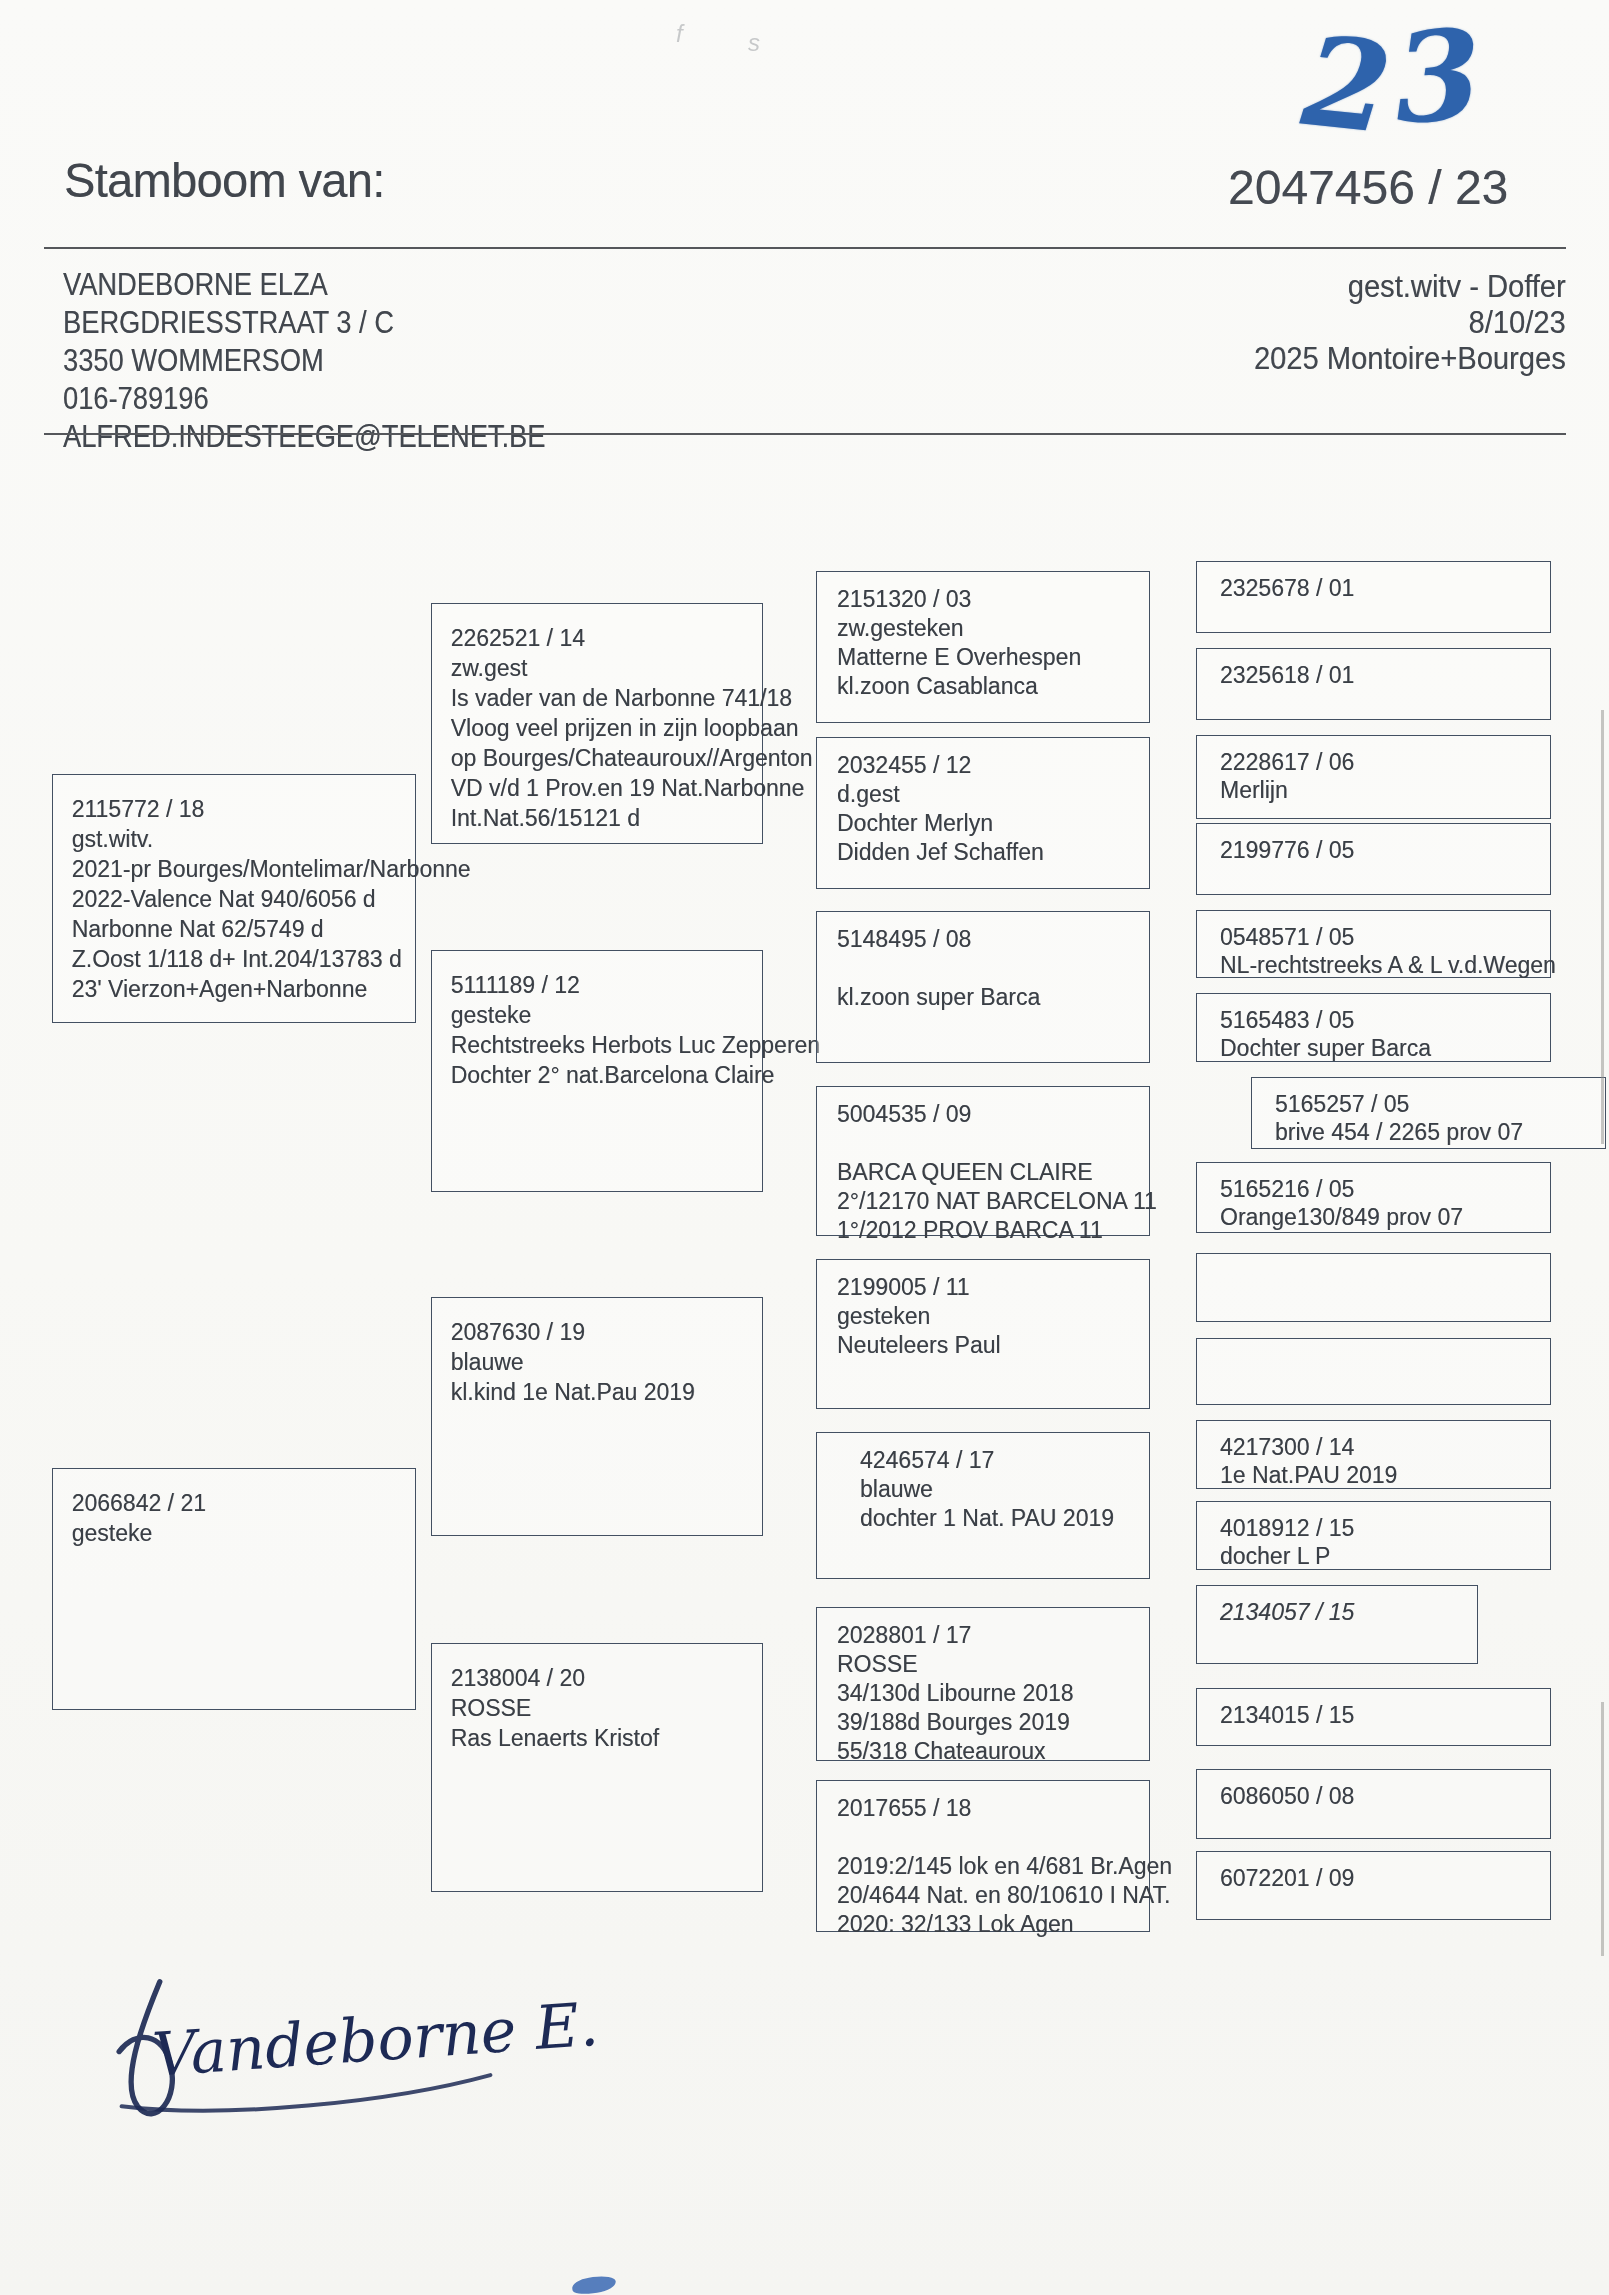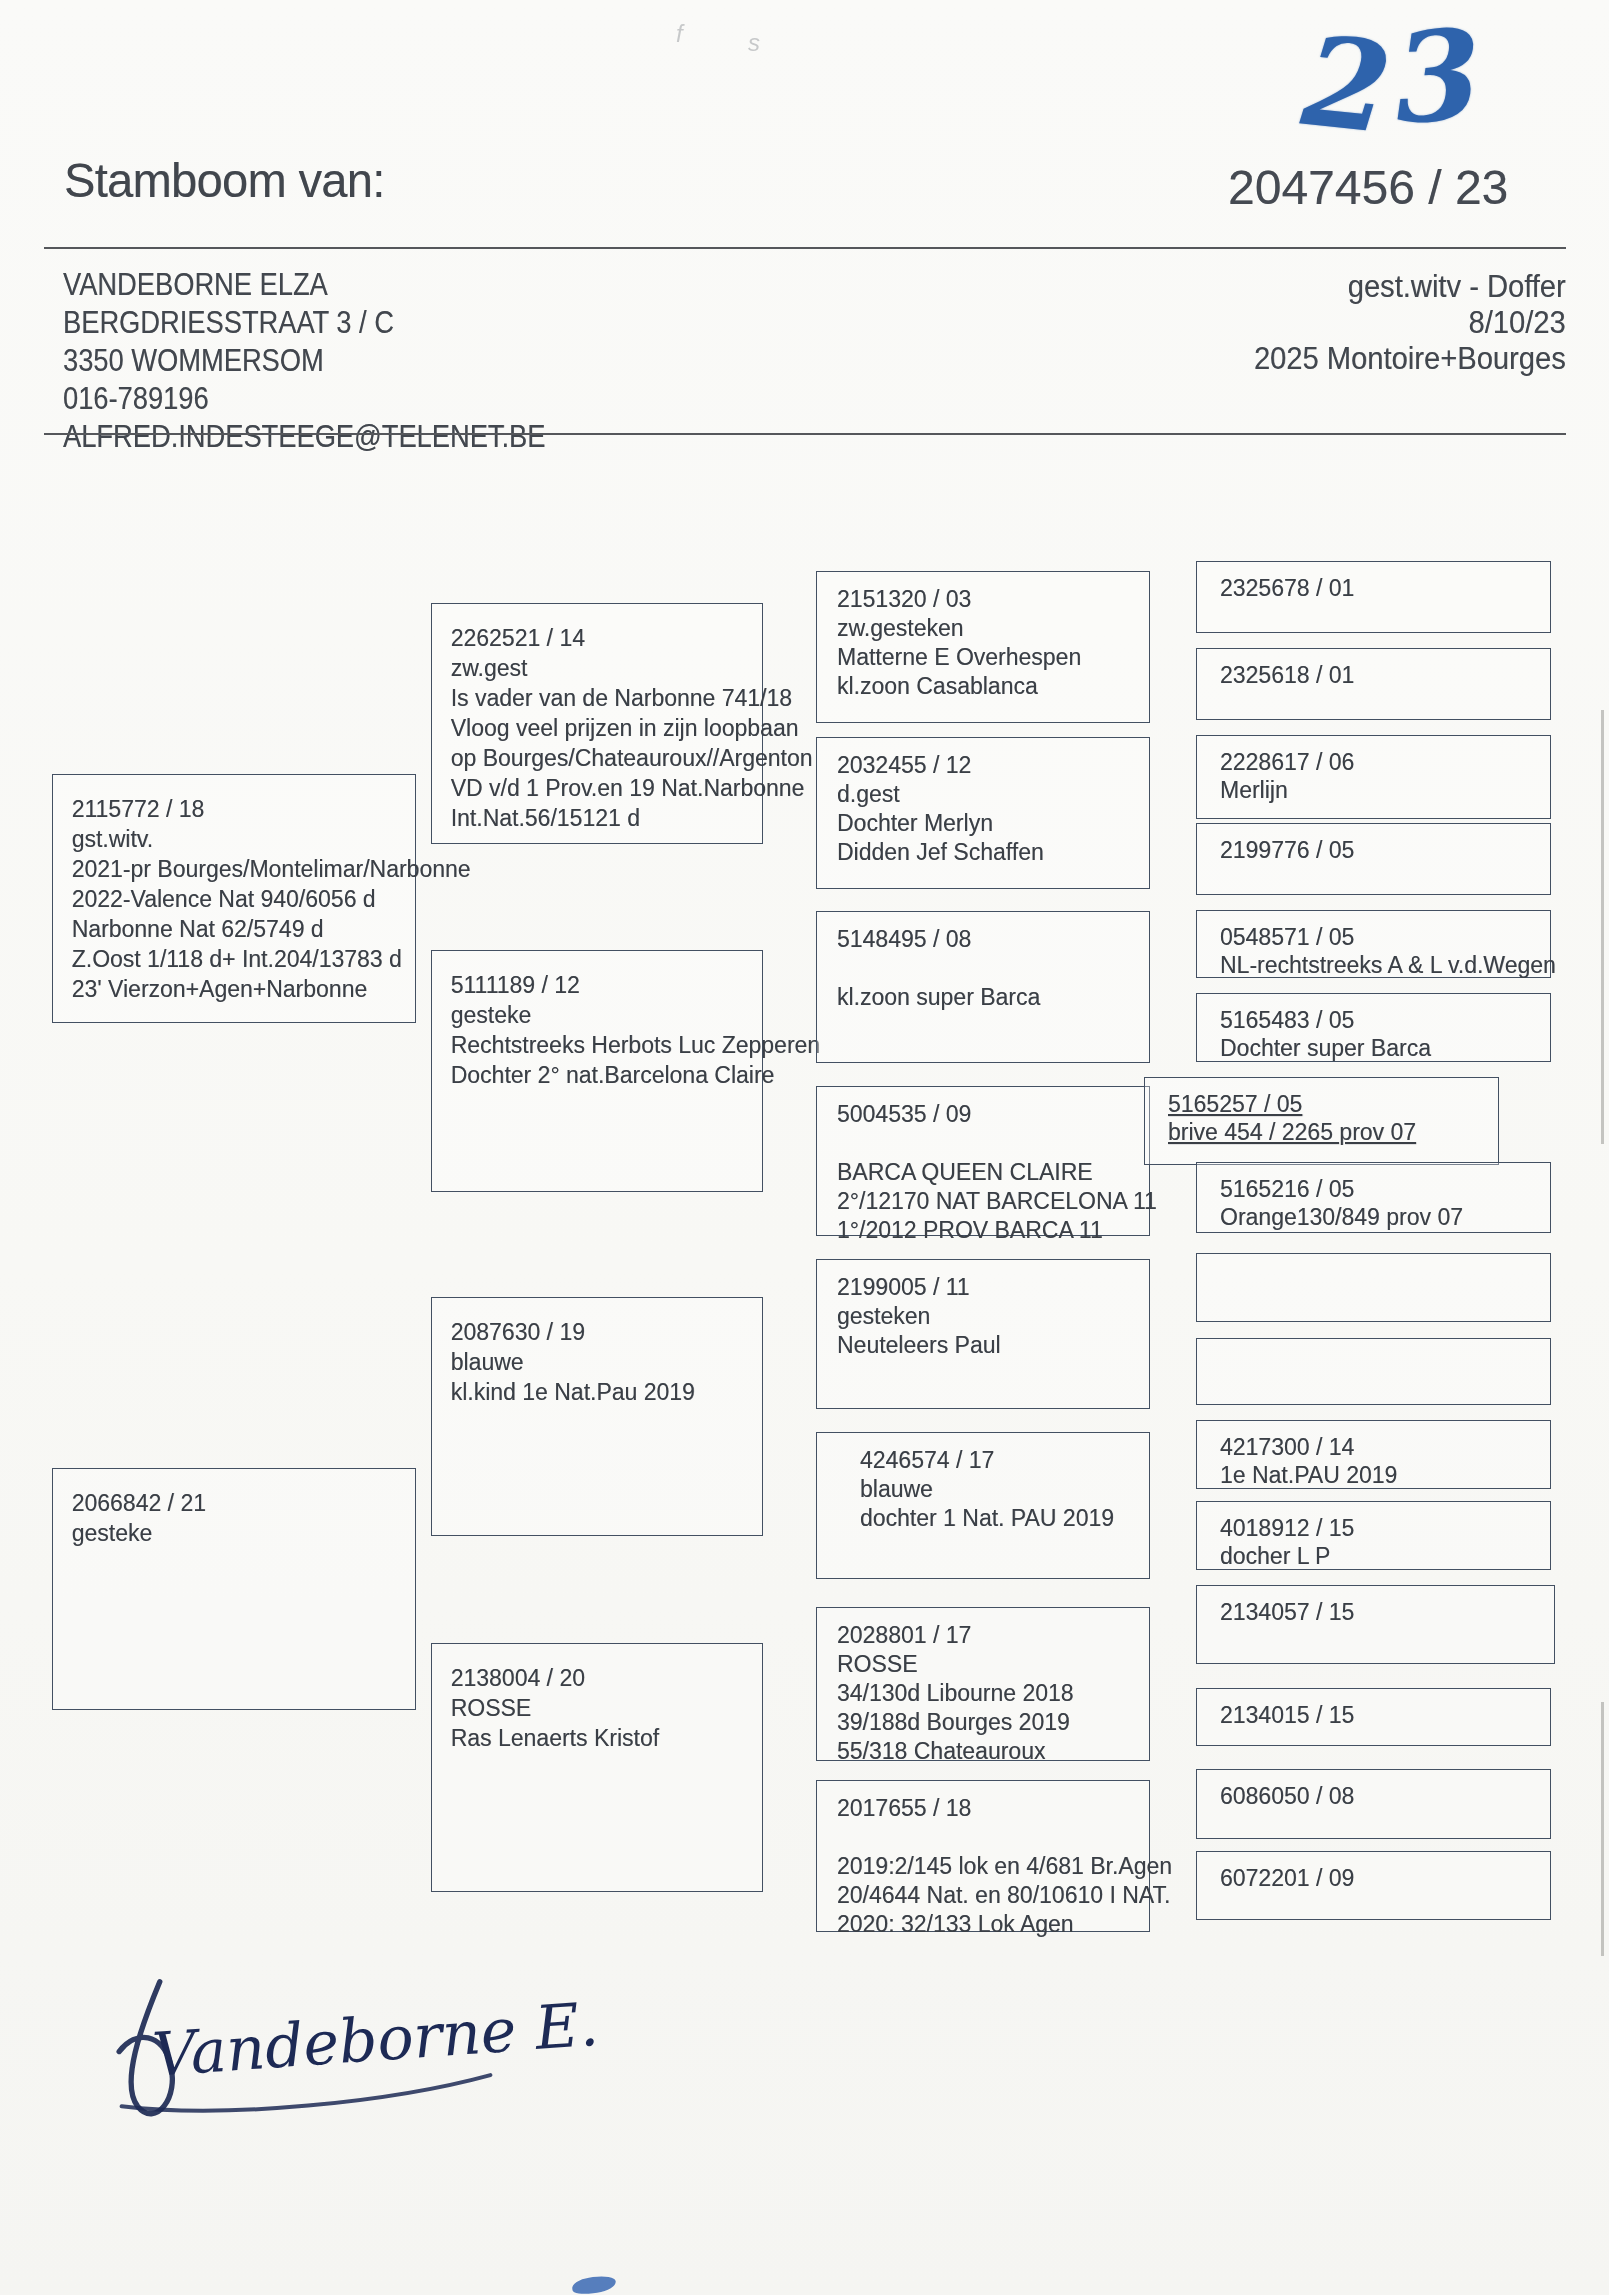--- a/index.html
+++ b/index.html
@@ -236,21 +236,21 @@
   <div>
       <div class="bline">NL-rechtstreeks A &amp; L v.d.Wegen</div>
     </div>
 </div>
 <div class="box sm" style="left:1196px; top:993px; width:355px; height:69px;">
   <div class="ring">5165483 / 05</div>
   <div>
       <div class="bline">Dochter super Barca</div>
     </div>
 </div>
-<div class="box sm" style="left:1144px; top:1077px; width:355px; height:88px;text-decoration:underline;">
+<div class="box sm" style="left:1251px; top:1077px; width:355px; height:72px;">
   <div class="ring">5165257 / 05</div>
   <div>
       <div class="bline">brive 454 / 2265 prov 07</div>
     </div>
 </div>
 <div class="box sm" style="left:1196px; top:1162px; width:355px; height:71px;">
   <div class="ring">5165216 / 05</div>
   <div>
       <div class="bline">Orange130/849 prov 07</div>
     </div>
@@ -268,21 +268,21 @@
   <div>
       <div class="bline">1e Nat.PAU 2019</div>
     </div>
 </div>
 <div class="box sm" style="left:1196px; top:1501px; width:355px; height:69px;">
   <div class="ring">4018912 / 15</div>
   <div>
       <div class="bline">docher L P</div>
     </div>
 </div>
-<div class="box sm" style="left:1196px; top:1585px; width:359px; height:79px;">
+<div class="box sm" style="left:1196px; top:1585px; width:282px; height:79px;font-style:italic;">
   <div class="ring">2134057 / 15</div>
   <div></div>
 </div>
 <div class="box sm" style="left:1196px; top:1688px; width:355px; height:58px;">
   <div class="ring">2134015 / 15</div>
   <div></div>
 </div>
 <div class="box sm" style="left:1196px; top:1769px; width:355px; height:70px;">
   <div class="ring">6086050 / 08</div>
   <div></div>

